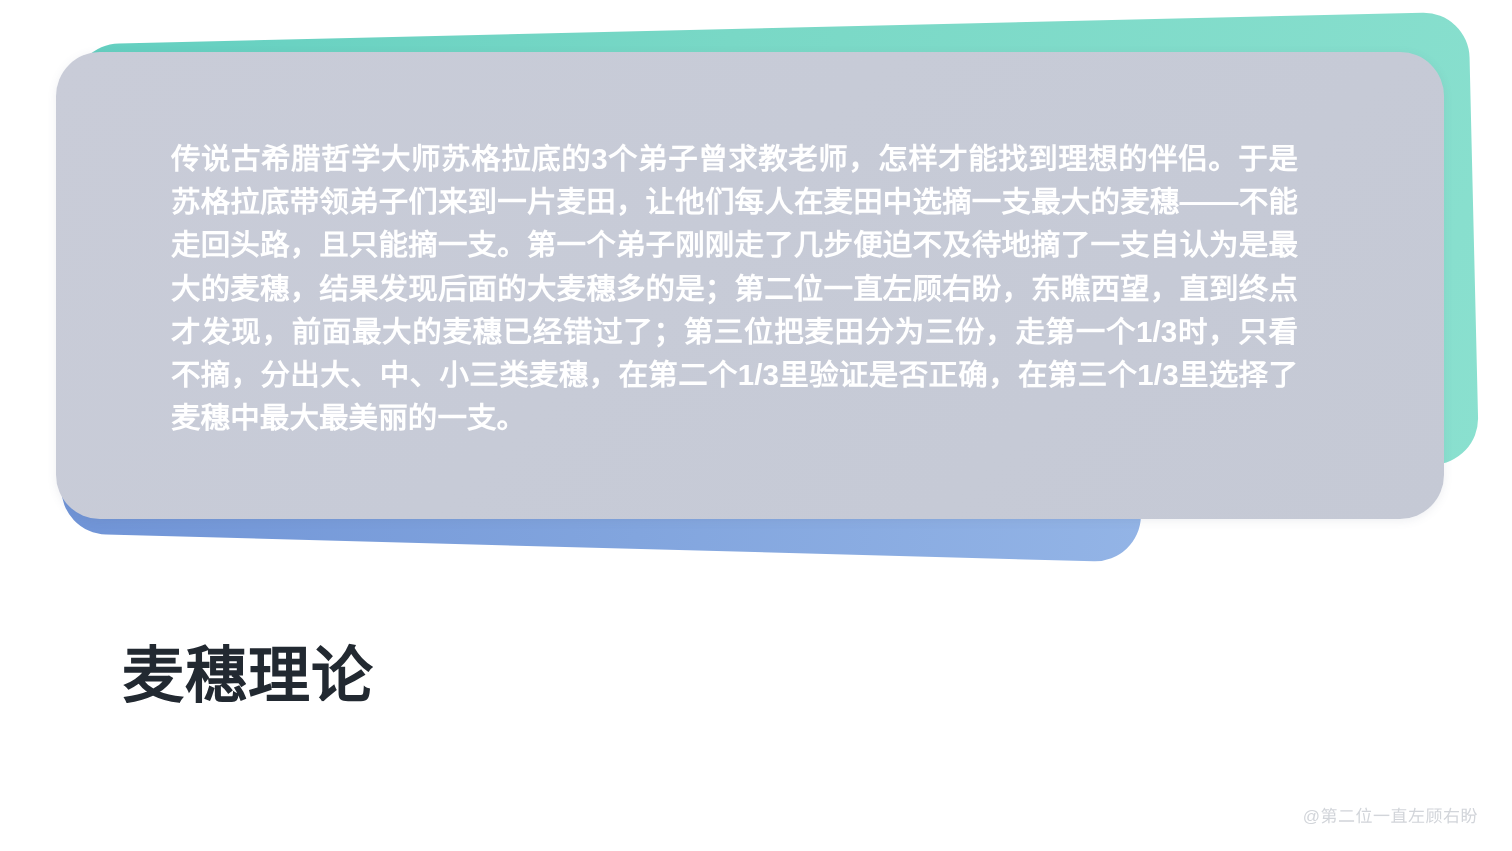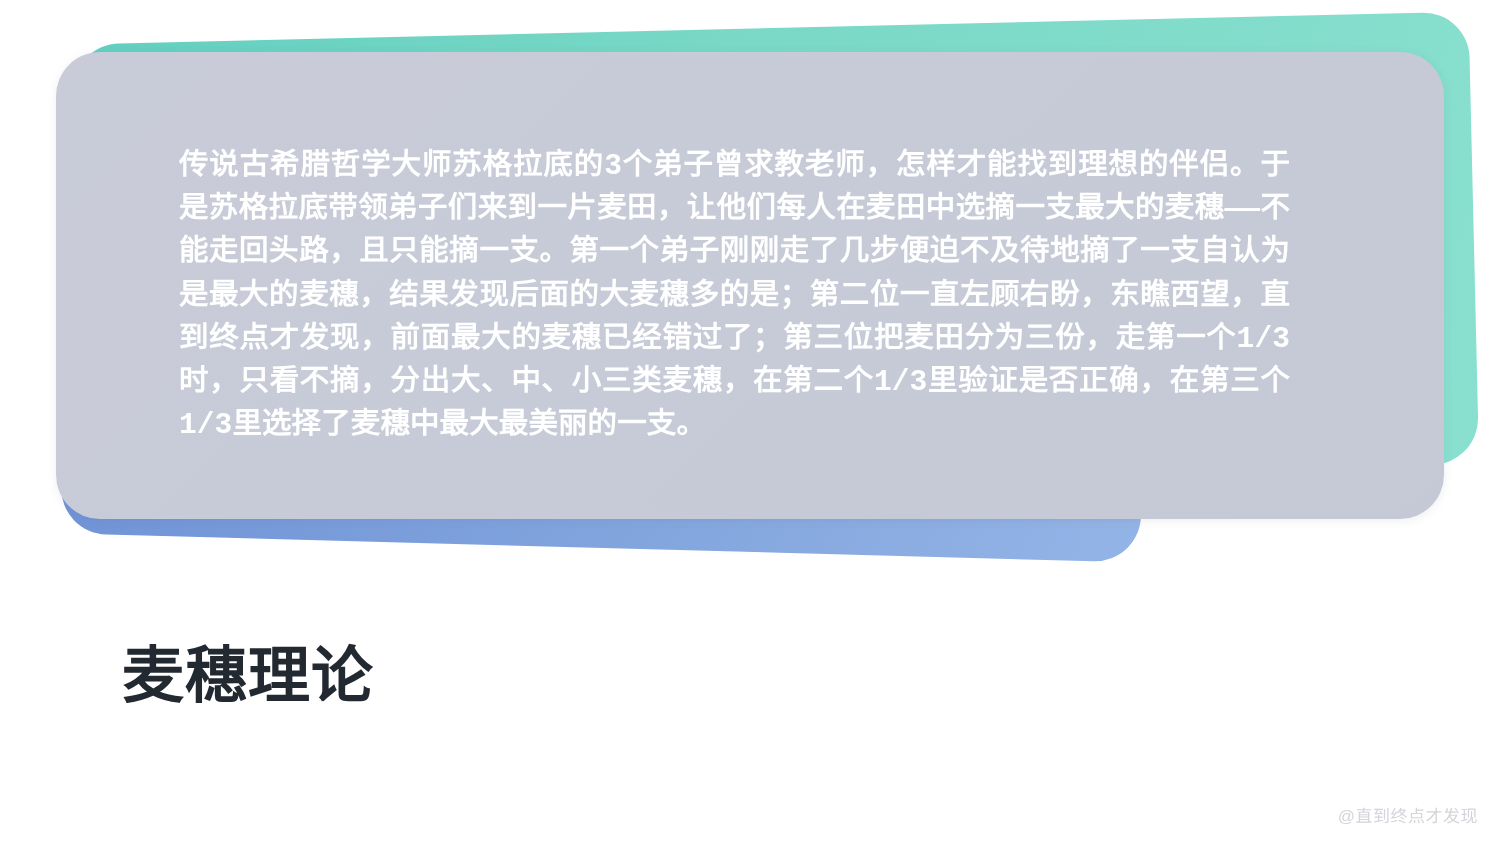--- a/index.html
+++ b/index.html
@@ -64,30 +64,29 @@
   }
 
   .panel-body {
     position: absolute;
     left: 111px;
     top: 81px;
     width: 1135px;
   }
 
   .panel-body p {
-    margin: 12px;
+    margin: 4px;
     color: #ffffff;
     font-size: 29.5px;
     font-weight: 700;
     line-height: 43.2px;
     letter-spacing: 0.1px;
     text-align: justify;
     text-justify: inter-ideograph;
     white-space: normal;
-    font-family: Liberation Mono, monospace;
   }
 
   
   .title-block {
     position: absolute;
     left: 122px;
     top: 645px;
     display: flex;
     align-items: flex-start;
     flex-direction: column;
@@ -143,15 +142,15 @@
   <div class="panel">
     <div class="panel-body">
       <p>传说古希腊哲学大师苏格拉底的3个弟子曾求教老师，怎样才能找到理想的伴侣。于是苏格拉底带领弟子们来到一片麦田，让他们每人在麦田中选摘一支最大的麦穗——不能走回头路，且只能摘一支。第一个弟子刚刚走了几步便迫不及待地摘了一支自认为是最大的麦穗，结果发现后面的大麦穗多的是；第二位一直左顾右盼，东瞧西望，直到终点才发现，前面最大的麦穗已经错过了；第三位把麦田分为三份，走第一个1/3时，只看不摘，分出大、中、小三类麦穗，在第二个1/3里验证是否正确，在第三个1/3里选择了麦穗中最大最美丽的一支。</p>
     </div>
   </div>
 
   <div class="title-block">
     <div class="main-title">麦穗理论</div>
   </div>
 
-  <div class="watermark">@直到终点才发现</div>
+  <div class="watermark">@第二位一直左顾右盼</div>
 
 </div>
 
 </body></html>

